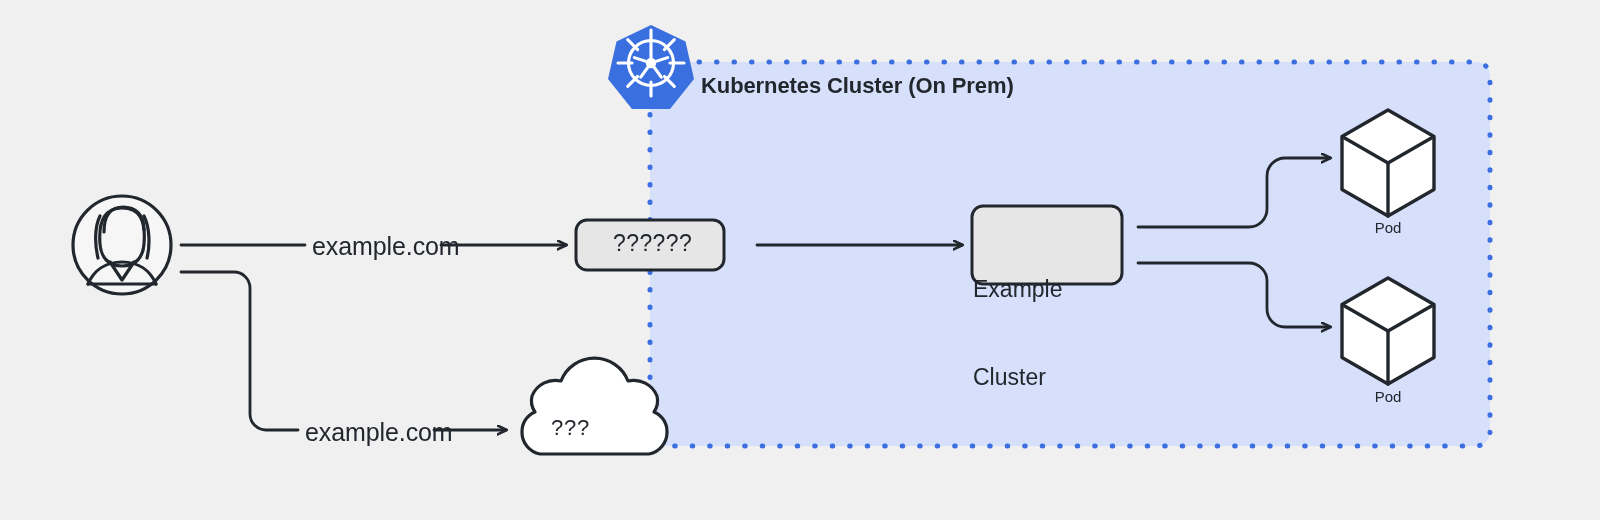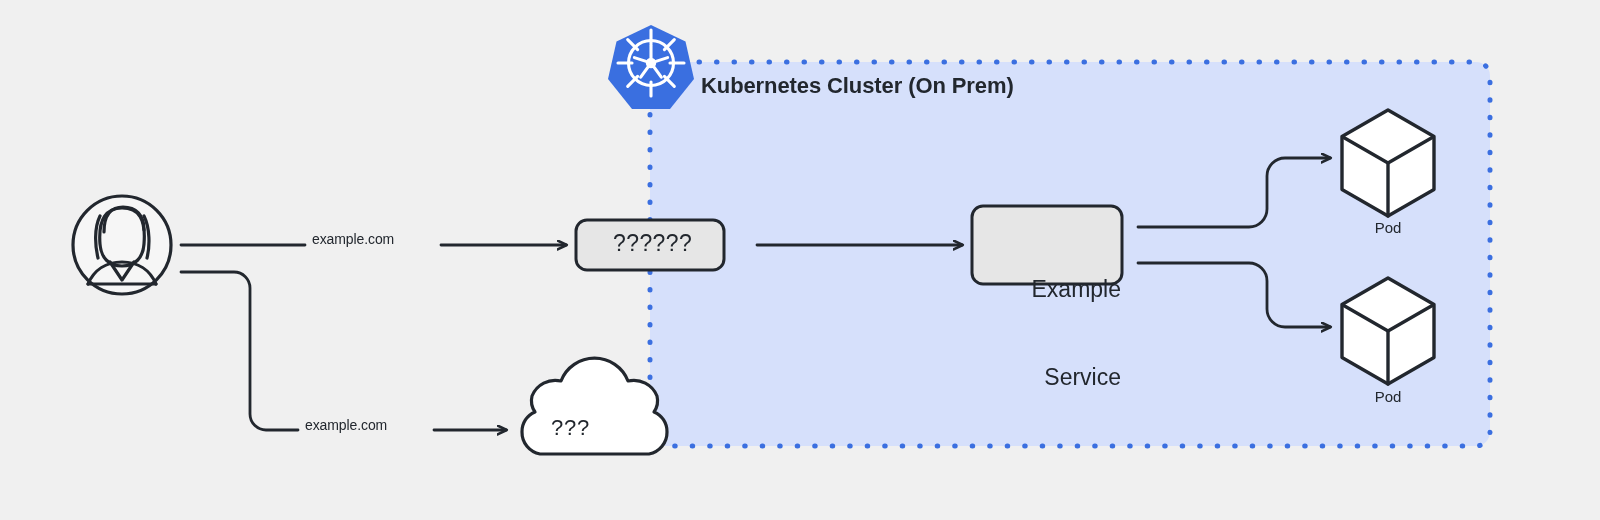--- a/index.html
+++ b/index.html
@@ -35,21 +35,21 @@
     line-height: 1.14;
   }
   .lbl-cluster-title {
     left: 701px;
     top: 73px;
     font-size: 22px;
     font-weight: bold;
     letter-spacing: -0.1px;
   }
   .lbl-edge {
-    font-size: 14px;
+    font-size: 25px;
     font-weight: normal;
     letter-spacing: -0.1px;
   }
   .lbl-edge-top   { left: 312px; top: 232px; }
   .lbl-edge-bottom{ left: 305px; top: 418px; }
   .lbl-unknown {
     left: 613px;
     top: 230px;
     font-size: 23px;
     letter-spacing: 0.4px;
@@ -57,21 +57,21 @@
   .lbl-cloud {
     left: 551px;
     top: 415px;
     font-size: 22px;
     letter-spacing: 0.8px;
   }
   .lbl-service {
     left: 973px;
     top: 216px;
     width: 148px;
-    text-align: right;
+    text-align: left;
     font-size: 23px;
     line-height: 1.28;
   }
   .lbl-pod {
     width: 120px;
     text-align: center;
     font-size: 15px;
   }
   .lbl-pod-top    { left: 1328px; top: 219px; }
   .lbl-pod-bottom { left: 1328px; top: 388px; }
@@ -180,20 +180,20 @@
   <div class="lbl lbl-edge lbl-edge-top">example.com</div>
 
   <div class="lbl lbl-edge lbl-edge-bottom">example.com</div>
 
   <div class="lbl lbl-unknown">??????</div>
 
   <div class="lbl lbl-cloud">???</div>
 
   <div class="lbl lbl-service">
     <div>Example</div>
-    <div>Service</div>
+    <div>Cluster</div>
   </div>
 
   <div class="lbl lbl-pod lbl-pod-top">Pod</div>
 
   <div class="lbl lbl-pod lbl-pod-bottom">Pod</div>
 
 </div>
 
 </body></html>

